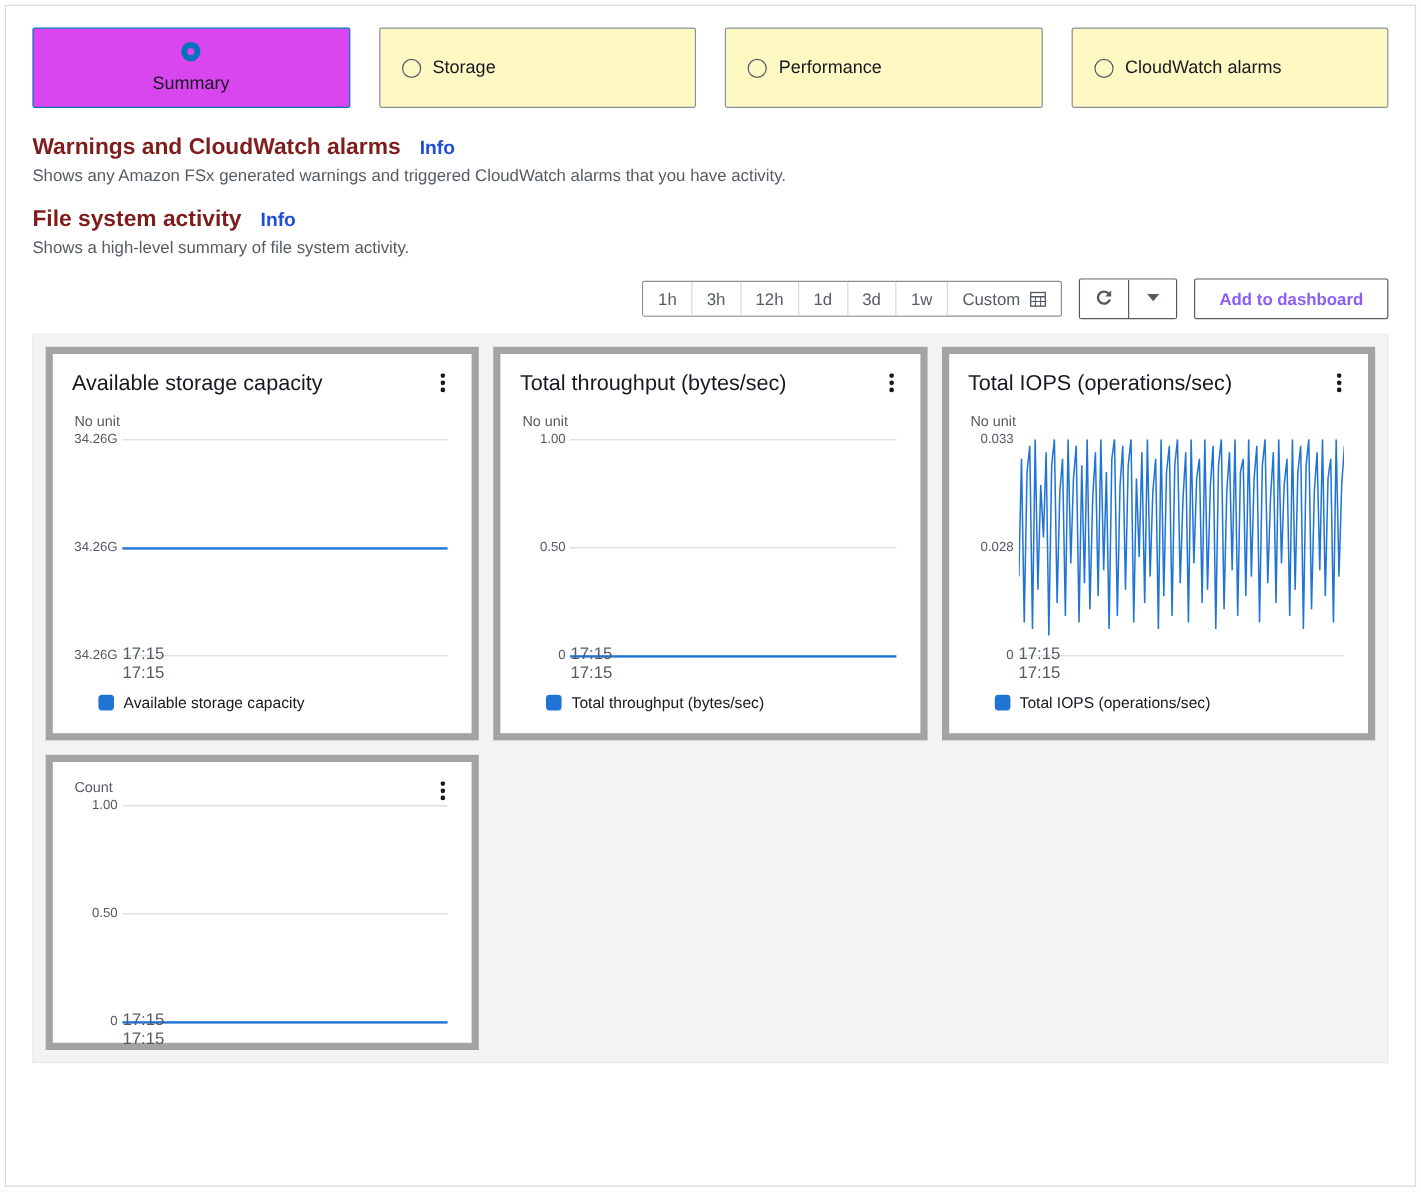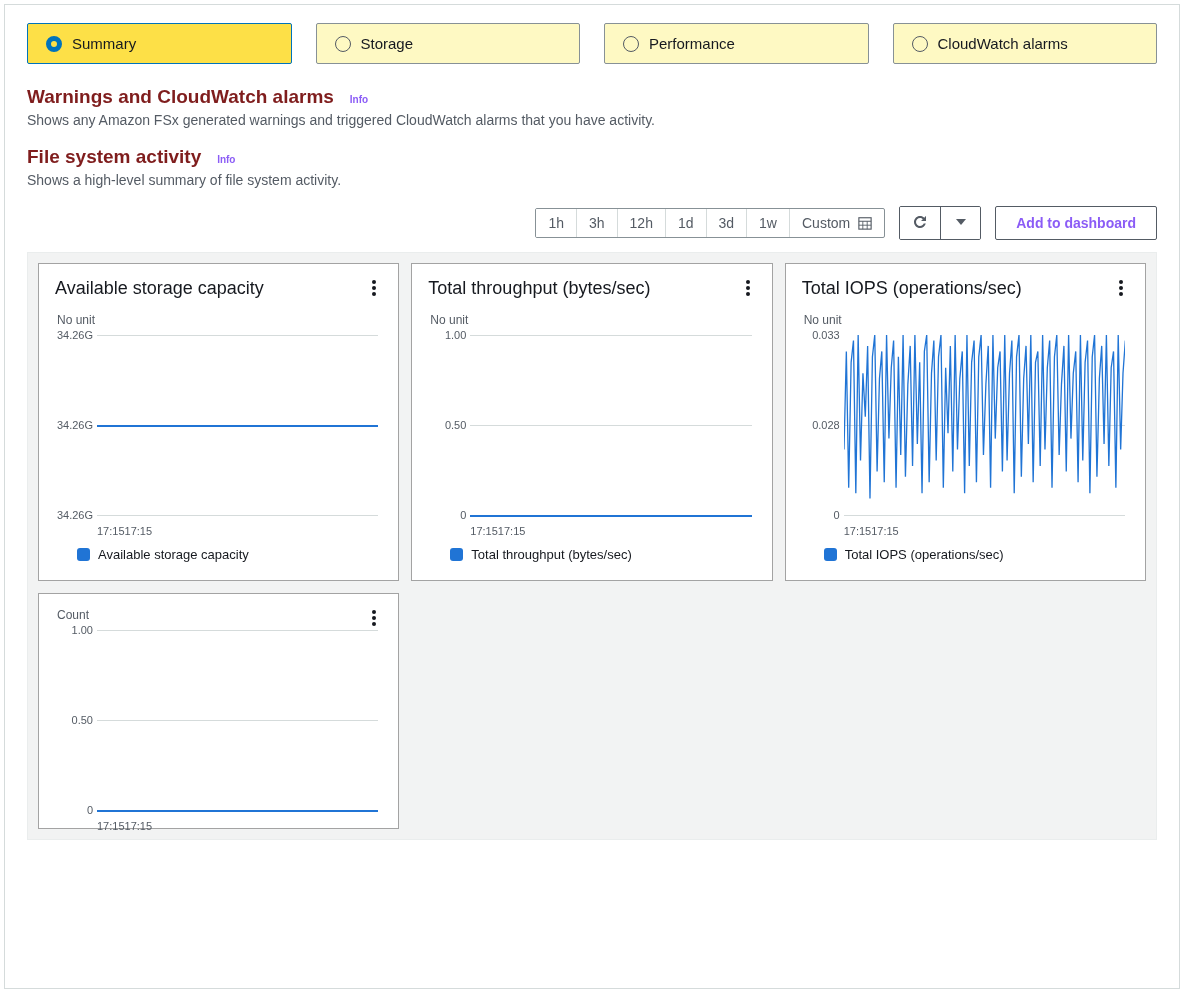--- a/index.html
+++ b/index.html
@@ -27,41 +27,42 @@
     border-radius: 2px;
     padding: 11px 18px;
     display:flex;
     align-items:center;
     gap: 10px;
     cursor:pointer;
     background:#fef9c3;
   }
   .tab-card.selected {
     border: 1px solid #0073bb;
-    background: #fde047;
+    background: #d946ef;
+    flex-direction: column;
   }
   .radio-circle {
     width:16px; height:16px; border-radius:50%;
     border:1px solid #545b64;
     display:inline-flex; align-items:center; justify-content:center;
     flex-shrink:0;
   }
   .tab-card.selected .radio-circle {
     border: 5px solid #0073bb;
     width:16px; height:16px;
   }
   .tab-card span.label { font-size:15px; color:#16191f; }
 
   .section-head { margin-top: 6px; margin-bottom: 18px; }
   .section-title {
     font-size:19px; font-weight:700; color:#7f1d1d;
     display:inline;
   }
   .info-link {
-    color:#8b5cf6; font-size:10px; font-weight:700;
+    color:#1d4ed8; font-size:16px; font-weight:700;
     margin-left: 12px; cursor:pointer;
   }
   .section-sub { color:#545b64; font-size:14px; margin-top:4px; }
 
   
   .toolbar {
     display:flex; justify-content:flex-end; align-items:center;
     gap: 14px;
     margin-bottom: 12px;
   }
@@ -116,21 +117,21 @@
     padding: 10px;
     border:1px solid #eaeded;
   }
   .panels-grid {
     display:grid;
     grid-template-columns: repeat(3, 1fr);
     gap: 12px;
   }
   .panel {
     background:#fff;
-    border:1px solid #a3a3a3;
+    border:6px solid #a3a3a3;
     padding: 14px 16px 18px 16px;
     position:relative;
   }
   .panel-title {
     font-size:18px; color:#16191f;
     margin:0 0 14px 0;
   }
   .panel-unit {
     font-size:12px; color:#545b64;
     margin-bottom: 8px;
@@ -157,21 +158,21 @@
     position:absolute; left:0; right:0;
     border-top:1px solid #d5dbdb;
   }
   .chart .line0 {
     position:absolute; left:0; right:0;
     border-top:2px solid #2074d5;
   }
   .chart .xaxis {
     position:absolute; left:0; right:0; bottom:-22px;
     display:flex; justify-content:flex-start;
-    font-size:11px; color:#545b64;
+    font-size:14px; color:#545b64;flex-direction:column;
   }
   .chart svg.plot { position:absolute; inset:0; width:100%; height:100%; }
   .legend {
     margin-top: 32px;
     display:flex; gap:8px; align-items:center;
     font-size:13px; color:#16191f;
     padding-left:22px;
   }
   .legend .swatch {
     width:13px; height:13px; border-radius:3px; background:#2074d5;

